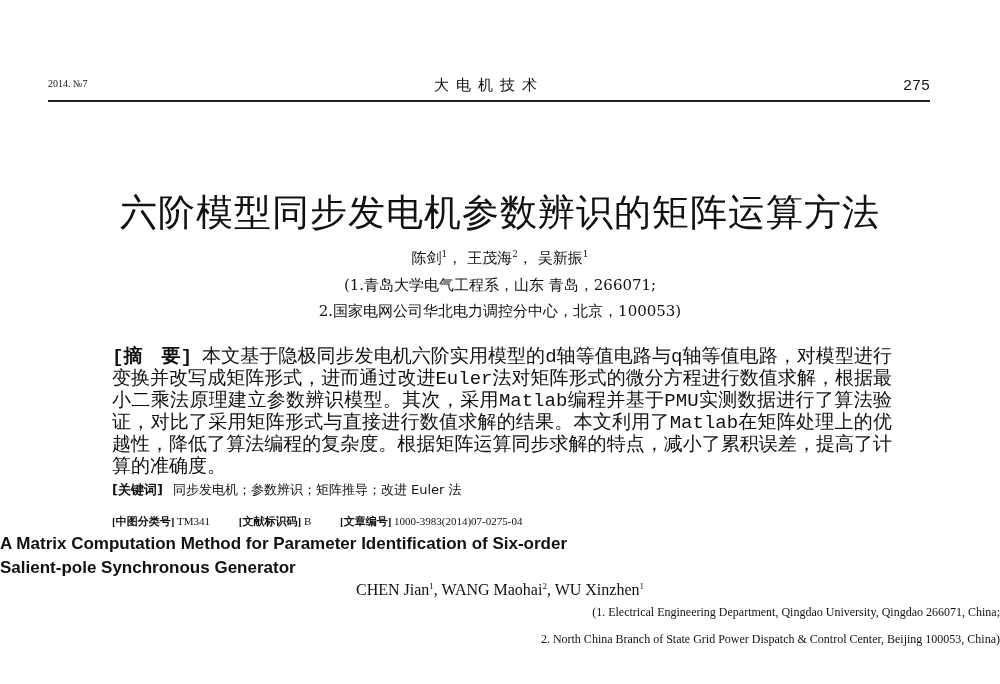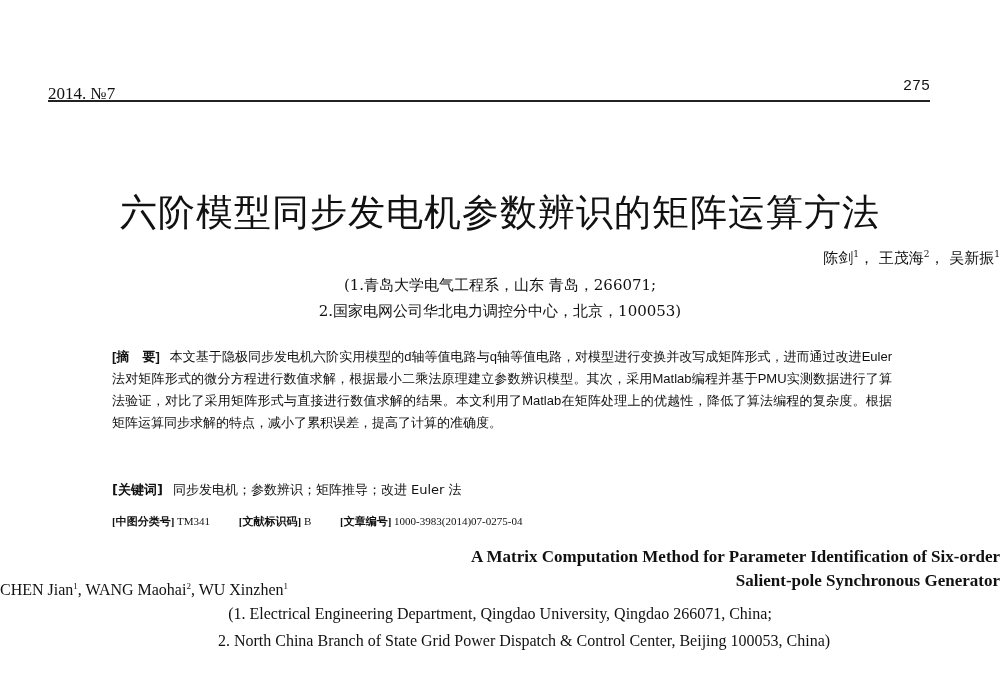--- a/index.html
+++ b/index.html
@@ -2,51 +2,52 @@
 <html><head>
 <meta charset="utf-8">
 <style>
   html, body { margin: 0; padding: 0; }
   body {
     width: 1000px; height: 684px; background: #ffffff; position: relative;
     overflow: hidden; color: #111;
     font-family: "DejaVu Serif", "Liberation Serif", serif;
   }
   .header { position: absolute; left: 48px; right: 70px; top: 72px; height: 28px; }
-  .hdr-left { position: absolute; left: 0; top: 12px; font-family: "Liberation Serif", serif; font-size: 17px; }
+  .hdr-left { position: absolute; left: 0; top: 6px; font-family: "Liberation Serif", serif; font-size: 10px; }
   .hdr-center { position: absolute; left: 0; right: 0; top: 4px; text-align: center; font-family: "DejaVu Sans", sans-serif; font-size: 15px; letter-spacing: 7px; }
   .hdr-right { position: absolute; right: 0; top: 6px; font-family: Liberation Mono, monospace; font-size: 15px; }
   .hdr-rule { position: absolute; left: 48px; right: 70px; top: 100px; border-top: 2px solid #222; }
 
   .title-cn { position: absolute; left: 0; right: 0; top: 188px; text-align: center; font-family: Liberation Sans, sans-serif; font-size: 37px; letter-spacing: 1px; }
-  .authors-cn { position: absolute; left: 0; right: 0; top: 249px; text-align: right; font-size: 15px; }
+  .authors-cn { position: absolute; left: 0; right: 0; top: 249px; text-align: center; font-size: 15px; }
   .affil-cn { position: absolute; left: 0; right: 0; text-align: center; font-size: 15px; }
   .affil-cn.l1 { top: 276px; }
   .affil-cn.l2 { top: 302px; }
   sup { font-size: 9px; vertical-align: super; line-height: 0; }
 
-  .abstract { position: absolute; left: 112px; width: 780px; top: 346px; font-family: Liberation Sans, sans-serif; font-size: 13px; line-height: 22px; text-align: justify; }
+  .abstract { position: absolute; left: 112px; width: 780px; top: 346px; font-family: Liberation Mono, monospace; font-size: 19px; line-height: 22px; text-align: justify; }
   .label { font-weight: bold; margin-right: 10px; }
   .kw { position: absolute; left: 112px; top: 481px; font-family: "DejaVu Sans", sans-serif; font-size: 13px; }
   .cls { position: absolute; left: 112px; top: 506px; font-family: Liberation Serif, serif; font-size: 11px; margin-top: 8px; }
   .cls span.gap { display: inline-block; width: 26px; }
 
-  .title-en { position: absolute; left: 0; right: 0; text-align: right; font-family: Liberation Serif, serif; font-weight: bold; font-size: 17px; margin-top: 13px; }
+  .title-en { position: absolute; left: 0; right: 0; text-align: left; font-family: Liberation Sans, sans-serif; font-weight: bold; font-size: 17px; }
   .title-en.l1 { top: 534px; }
   .title-en.l2 { top: 558px; }
-  .authors-en { position: absolute; left: 0; right: 0; top: 581px; font-family: "Liberation Serif", serif; font-size: 16px; }
-  .affil-en { position: absolute; left: 0; right: 0; text-align: center; font-family: "Liberation Serif", serif; font-size: 16px; }
+  .authors-en { position: absolute; left: 0; right: 0; top: 581px; text-align: center; font-family: "Liberation Serif", serif; font-size: 16px; }
+  .affil-en { position: absolute; left: 0; right: 0; text-align: right; font-family: "Liberation Serif", serif; font-size: 12px; }
   .affil-en.l1 { top: 605px; }
   .affil-en.l2 { top: 632px; margin-left: 48px; }
 </style>
 </head>
 <body>
 
 <div class="header">
   <span class="hdr-left">2014. №7</span>
+  <div class="hdr-center">大电机技术</div>
   <span class="hdr-right">275</span>
 </div>
 <div class="hdr-rule"></div>
 
 <div class="title-cn">六阶模型同步发电机参数辨识的矩阵运算方法</div>
 
 <div class="authors-cn">
   <span>陈剑</span><sup>1</sup>，
   <span>王茂海</span><sup>2</sup>，
   <span>吴新振</span><sup>1</sup>

